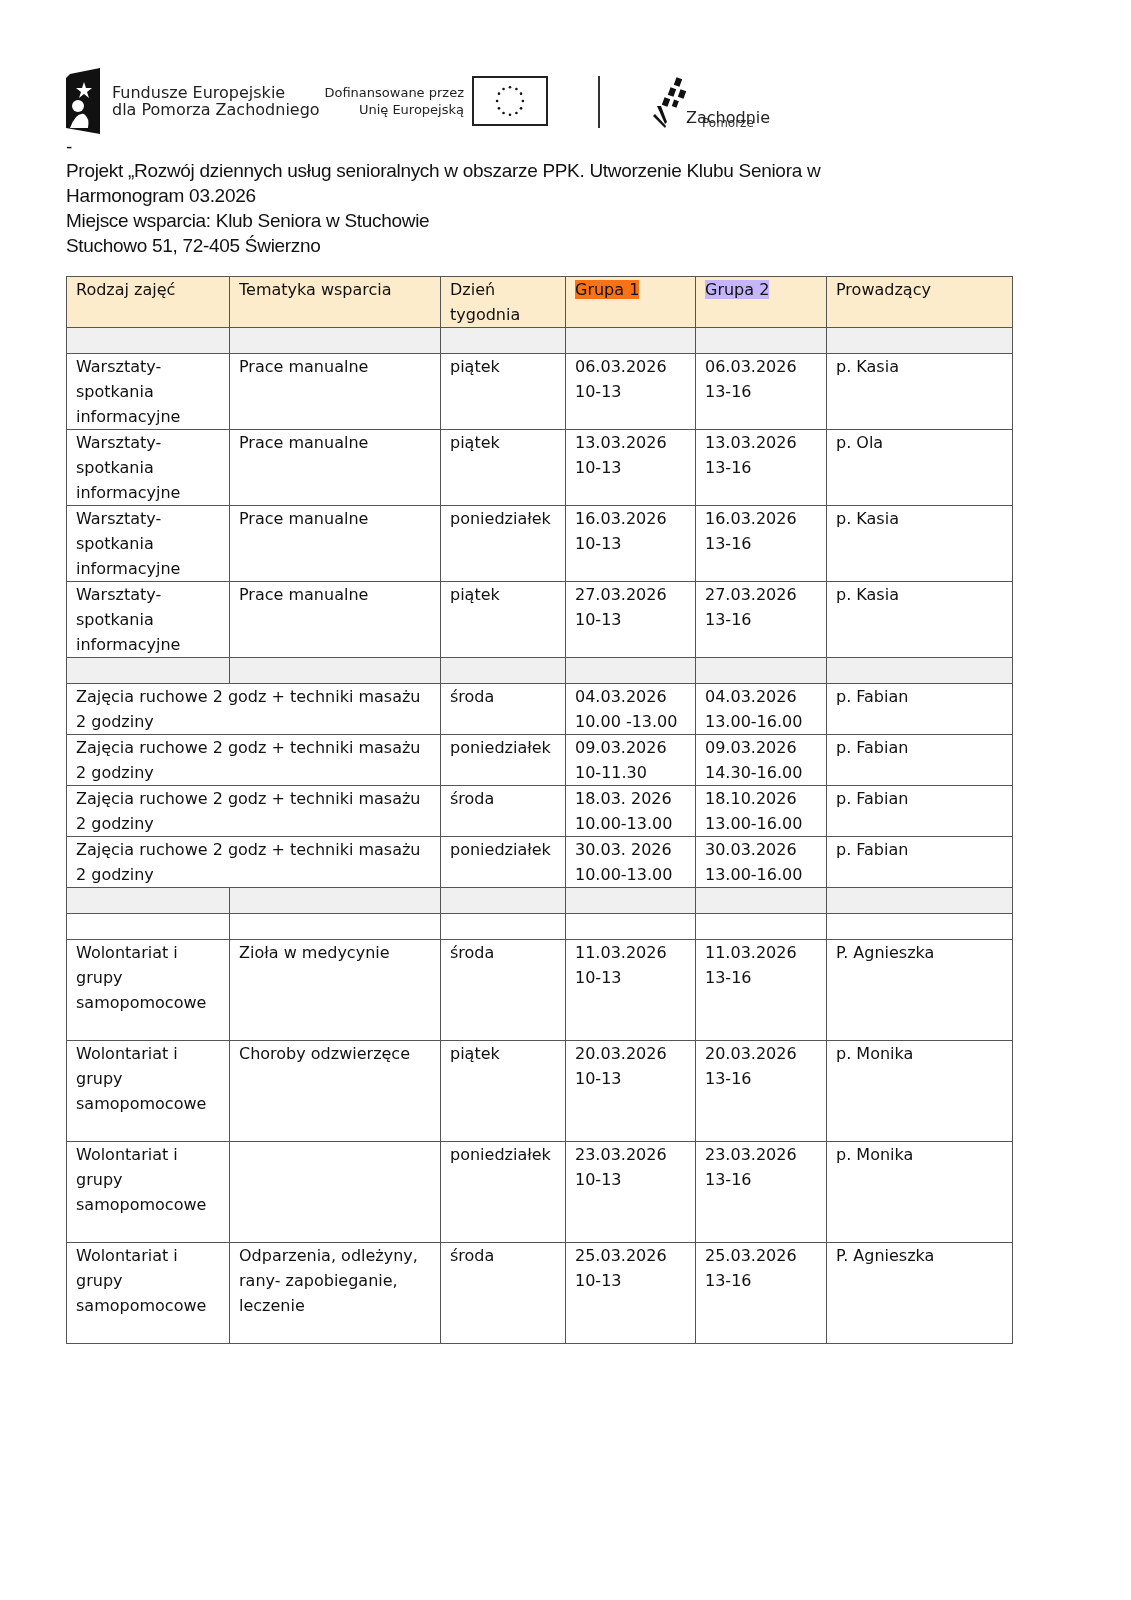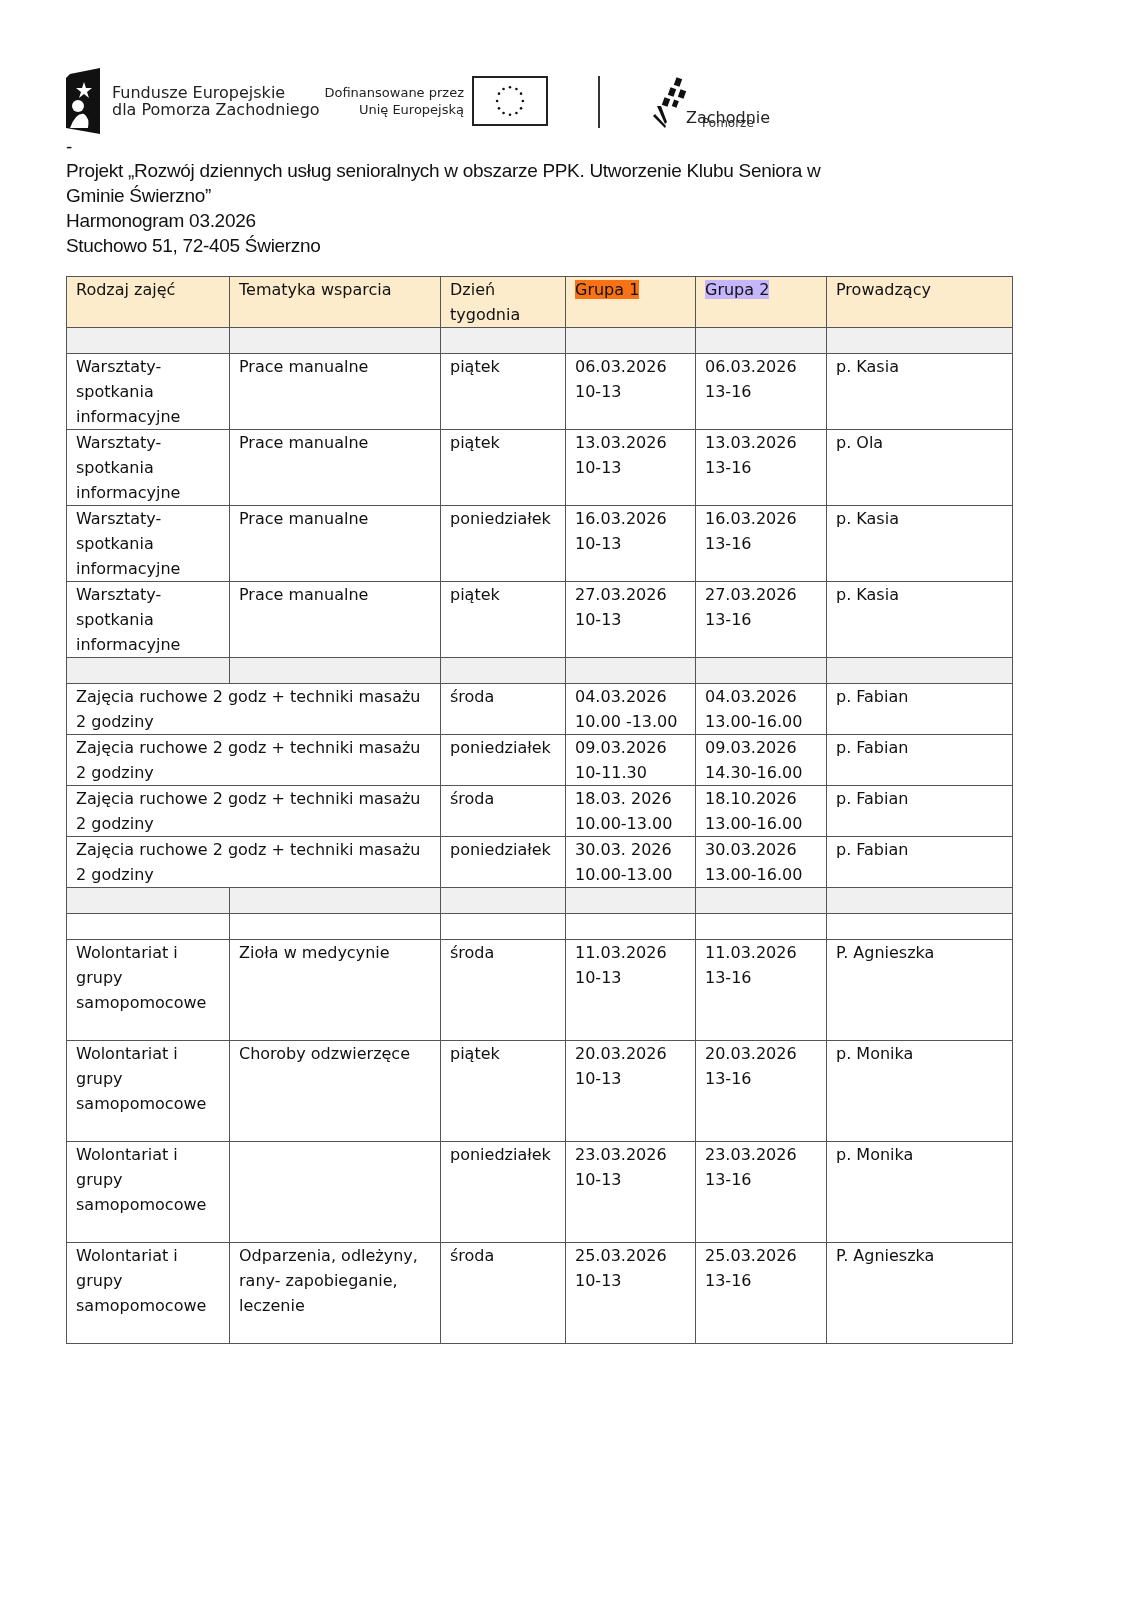--- a/index.html
+++ b/index.html
@@ -74,22 +74,22 @@
       <path d="M2,40 L14,52 L15,50 L4,38 Z"></path>
     </g>
   </svg>
   <div class="pz-text1">Pomorze</div>
   <div class="pz-text2">Zachodnie</div>
 </div>
 
 <div class="intro">
   <span class="dash">-</span>
   <div>Projekt „Rozwój dziennych usług senioralnych w obszarze PPK. Utworzenie Klubu Seniora w</div>
-  <div>Gminie Świerzno”</div>
   <div class="bold">Harmonogram 03.2026</div>
+  <div>Miejsce wsparcia: Klub Seniora w Stuchowie</div>
   <div>Stuchowo 51, 72-405 Świerzno</div>
 </div>
 
 <table class="sched">
   <colgroup>
     <col style="width:163px">
       <col style="width:211px">
       <col style="width:125px">
       <col style="width:130px">
       <col style="width:131px">

